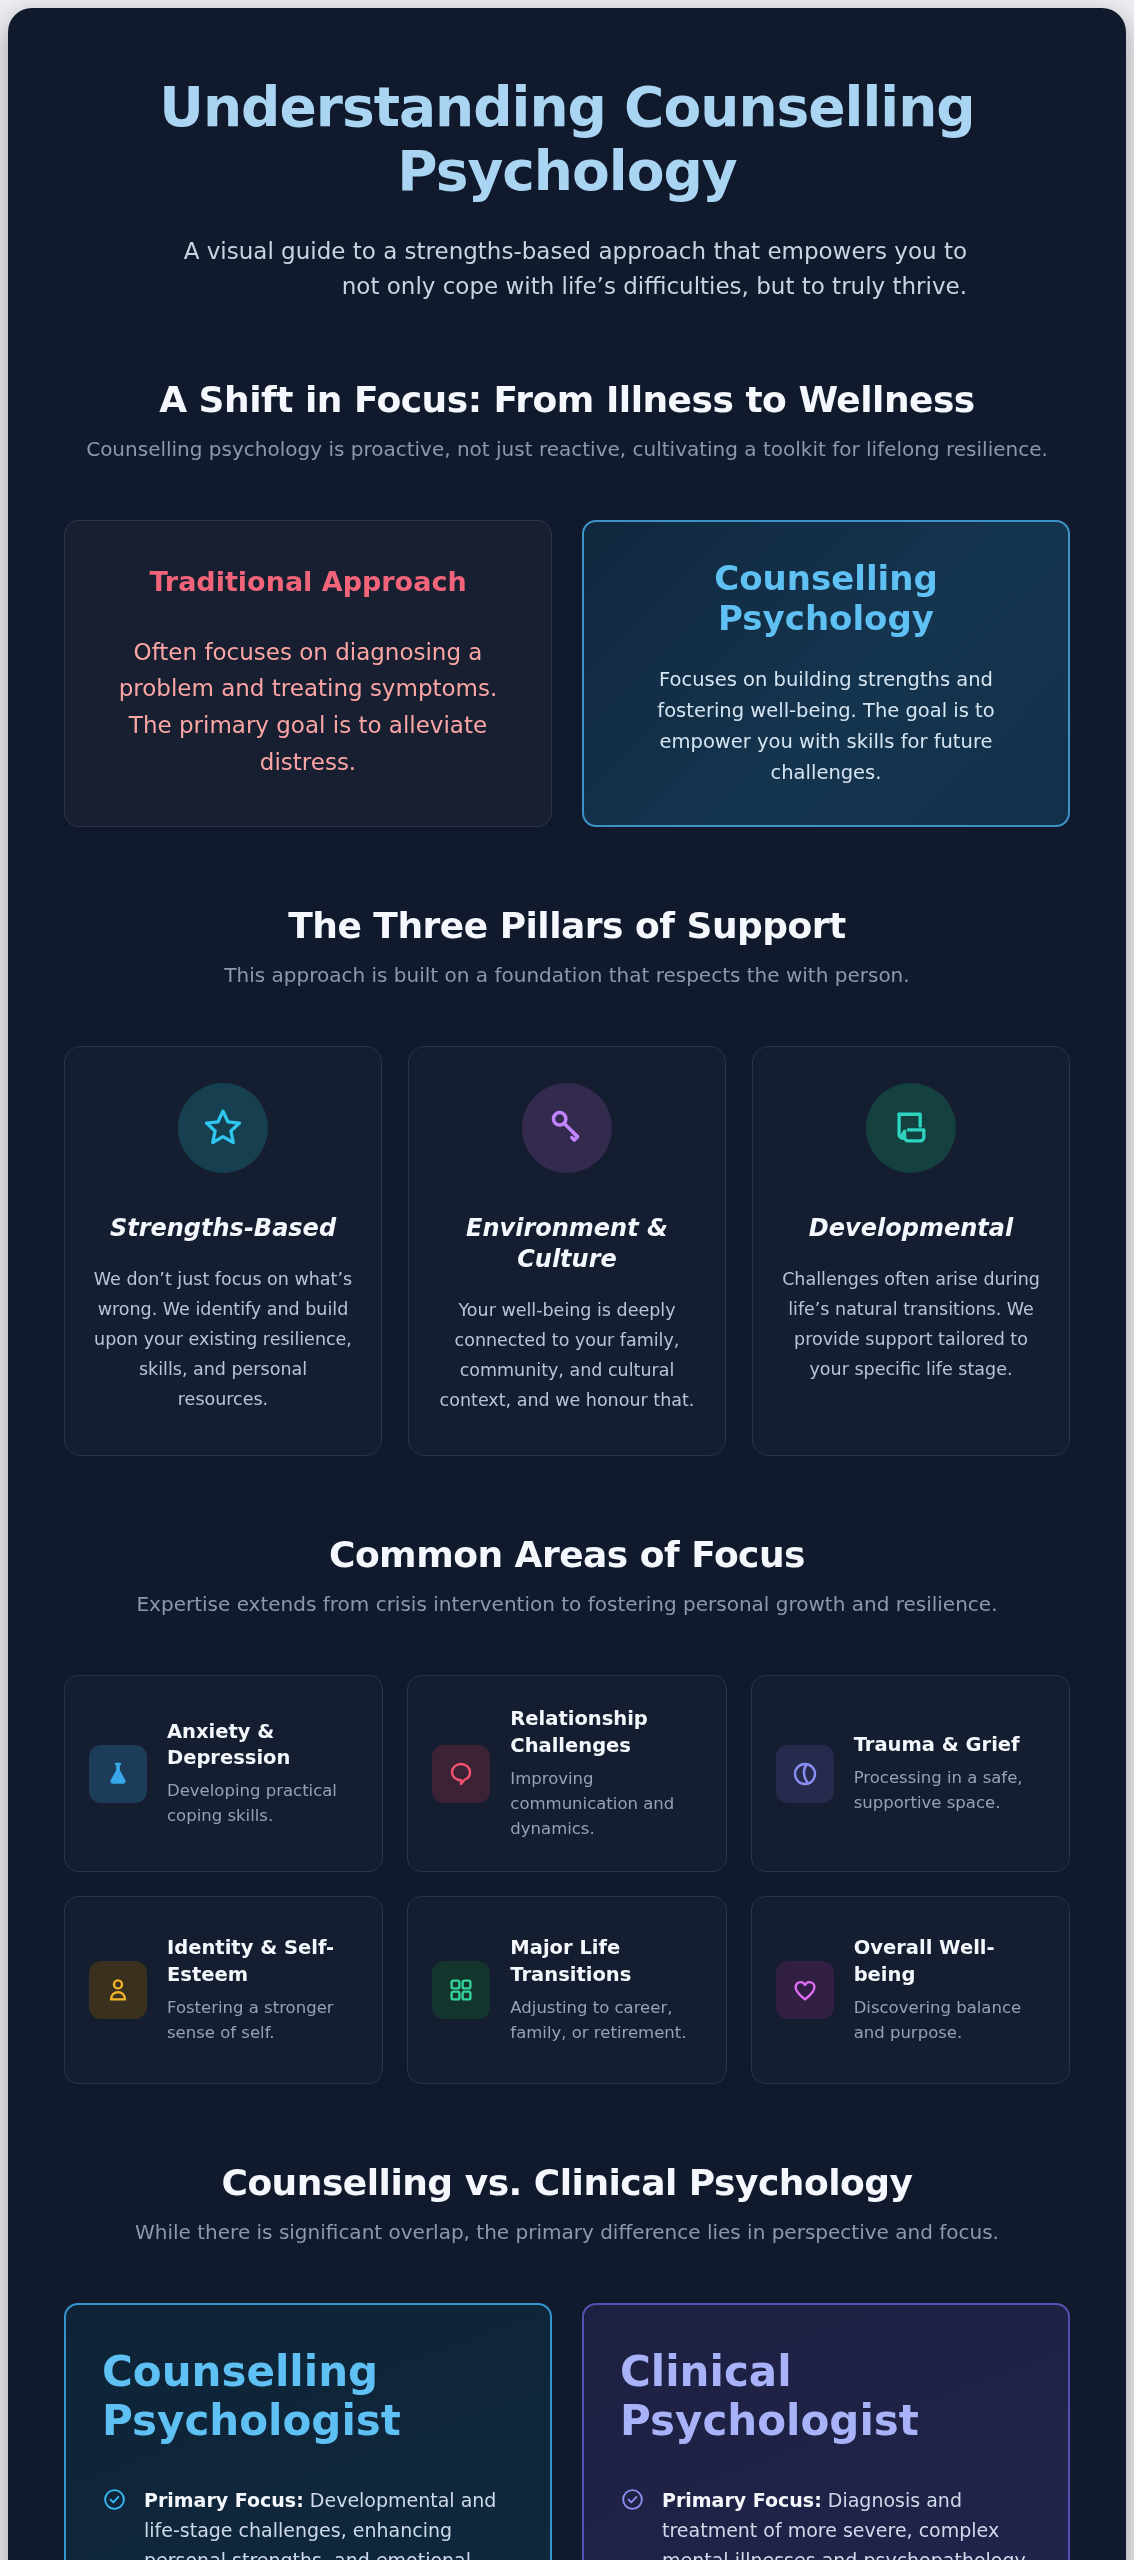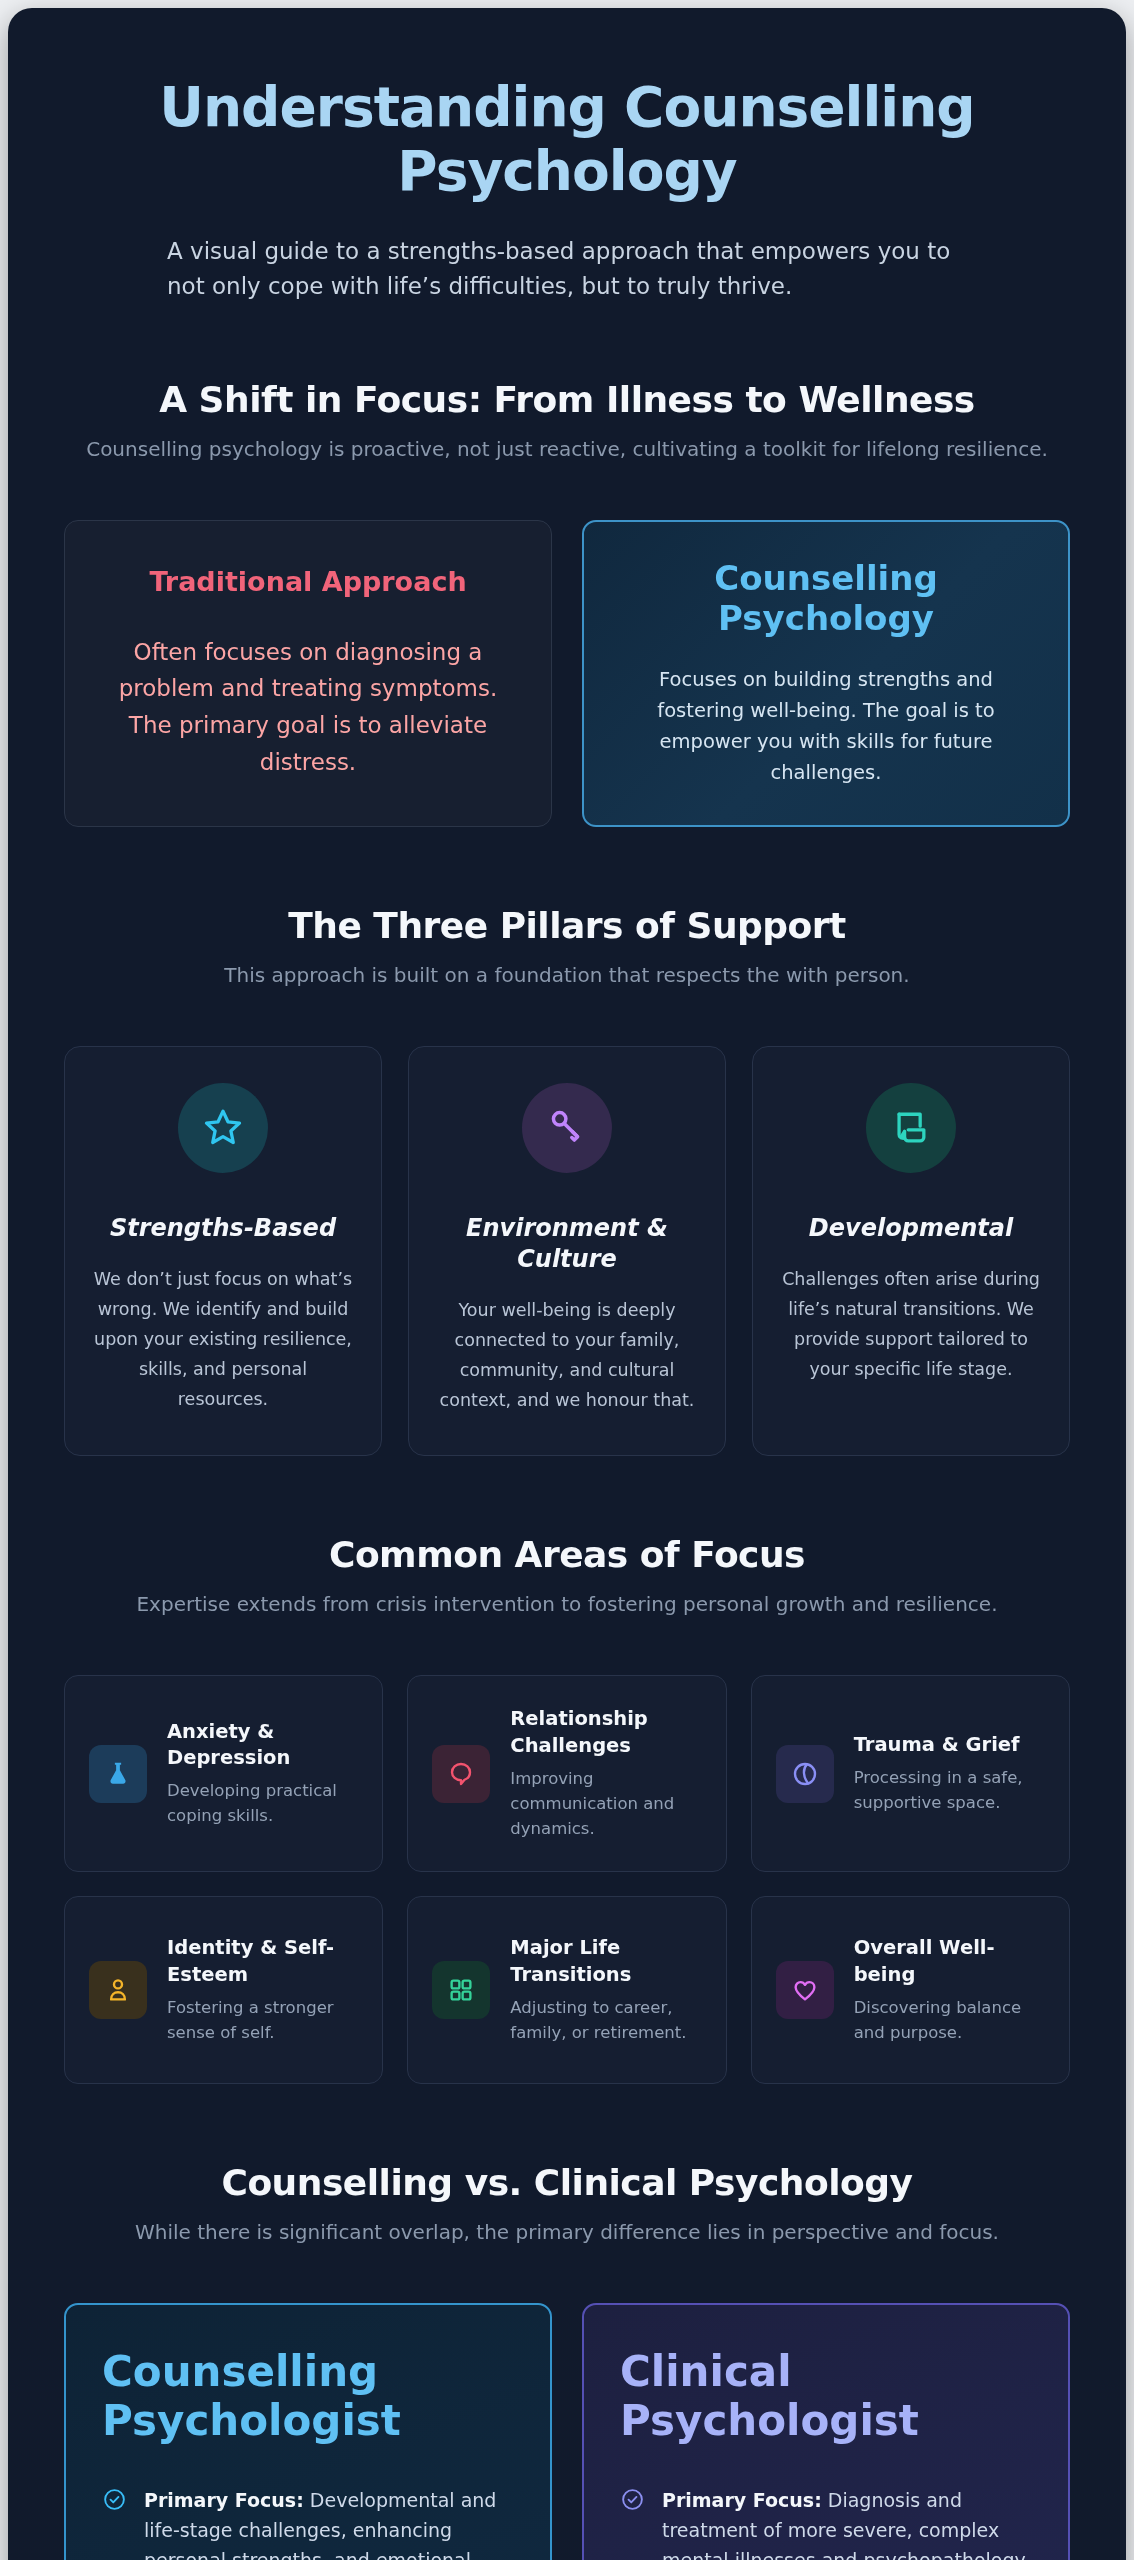--- a/index.html
+++ b/index.html
@@ -24,21 +24,21 @@
     text-align: center;
     color: #a9d5f3;
     font-size: 55px;
     font-weight: bold;
     line-height: 1.16;
     letter-spacing: -1px;
     max-width: 900px;
     margin: 10px auto 30px auto;
   }
   .hero-sub {
-    text-align: left;
+    text-align: right;
     color: #c9d4e2;
     font-size: 23px;
     line-height: 1.55;
     max-width: 800px;
     margin: 0 auto 74px auto;
   }
   
   .section { margin-bottom: 78px; }
   .sec-title {
     text-align: center;

